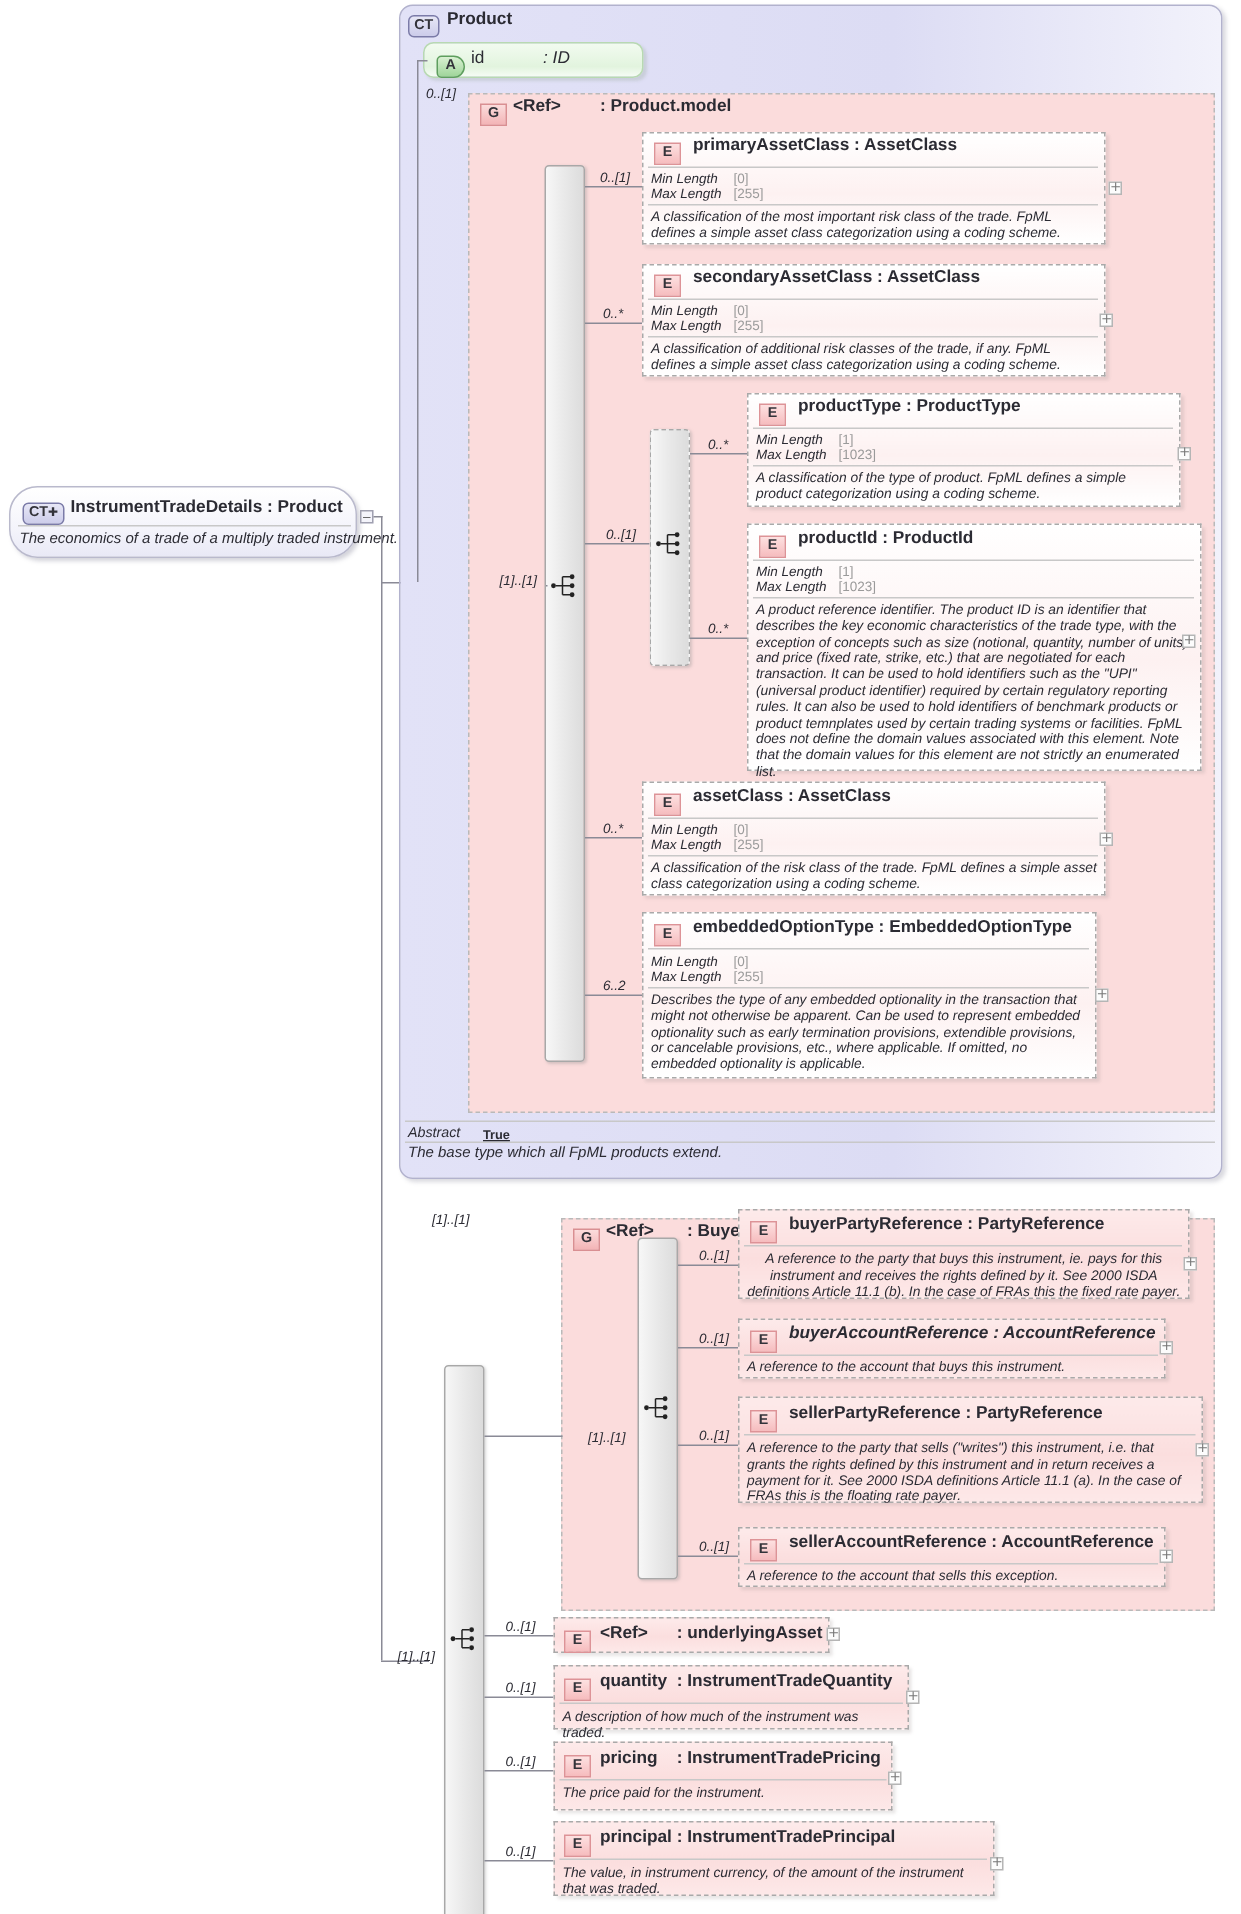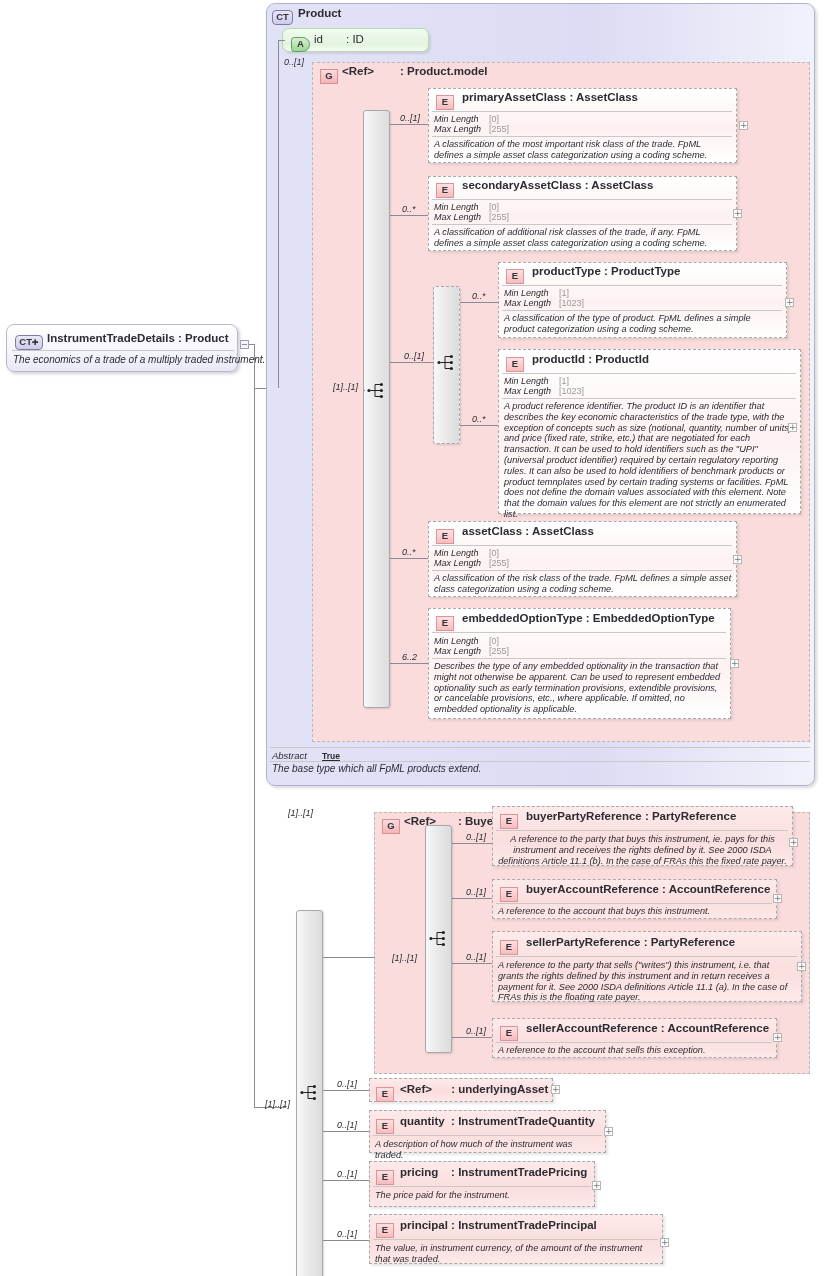--- a/index.html
+++ b/index.html
@@ -4,21 +4,21 @@
 <style>
   html,body{margin:0;padding:0;background:#ffffff;}
   body{width:827px;height:1276px;position:relative;
        font-family:"Liberation Sans","DejaVu Sans",sans-serif;
        -webkit-font-smoothing:antialiased;}
   .abs{position:absolute;box-sizing:border-box;}
 
   
   .ct-box{
     background:linear-gradient(to bottom,#ffffff 0%,#f4f4fb 60%,#e9e9f6 100%);
-    border:1px solid #b9b9cc;border-radius:8px;
+    border:1px solid #b9b9cc;border-radius:19px;
     box-shadow:2px 2px 3px rgba(130,130,150,.35);
   }
   .ct-title{font-size:11.5px;font-weight:bold;color:#2b2b33;white-space:nowrap;}
   .ct-doc{font-size:10px;font-style:italic;color:#2b2b33;white-space:nowrap;}
 
   .badge{
     display:inline-block;text-align:center;font-size:9.5px;font-weight:bold;
     line-height:12px;height:13px;color:#33333a;
   }
   .badge-ct{width:19px;border:1px solid #7b7ba8;border-radius:4px;
@@ -108,21 +108,21 @@
 <div class="abs ct-title" style="left:298px;top:7px;">Product</div>
 
 <div class="abs" style="left:282px;top:28px;width:147px;height:24px;
             background:linear-gradient(to bottom,#f2fbf0,#e2f4de 70%,#f6fcf5);
             border:1px solid #b8d9b2;border-radius:7px;
             box-shadow:2px 2px 2px rgba(140,160,140,.25);"></div>
 <div class="abs" style="left:291px;top:33px;">
   <span class="badge badge-a">A</span>
 </div>
 <div class="abs elem-hdr" style="left:314px;top:33px;font-weight:normal;">id</div>
-<div class="abs elem-hdr" style="left:346px;top:33px;font-weight:normal;">: ID</div>
+<div class="abs elem-hdr" style="left:362px;top:33px;font-weight:normal;font-style:italic;">: ID</div>
 
 <div class="abs line linev" style="left:278px;top:40px;height:348px;"></div>
 <div class="abs line lineh" style="left:278px;top:40px;width:7px;"></div>
 
 <div class="abs card" style="left:284px;top:57px;">0..[1]</div>
 
 <div class="abs panel-group" style="left:312px;top:62px;width:498px;height:680px;"></div>
 
 <div class="abs" style="left:320px;top:65px;">
   <span class="badge badge-g">G</span>
@@ -296,21 +296,21 @@
 <div class="abs rule" style="left:496px;top:830px;width:292px;"></div>
 <div class="abs doc" style="left:498px;top:834px;width:289px;text-align:center;">A reference to the party that buys this instrument, ie. pays for this instrument and receives the rights defined by it. See 2000 ISDA definitions Article 11.1 (b). In the case of FRAs this the fixed rate payer.</div>
 <div class="abs plus" style="left:789px;top:838px;">+</div>
 
 <div class="abs line lineh" style="left:452px;top:898px;width:40px;"></div>
 <div class="abs card" style="left:466px;top:887px;">0..[1]</div>
 <div class="abs elem-box flat" style="left:492px;top:879px;width:285px;height:40px;"></div>
 <div class="abs" style="left:500px;top:883px;">
   <span class="badge badge-e">E</span>
 </div>
-<div class="abs elem-hdr" style="left:526px;top:883px;">buyerAccountReference : AccountReference</div>
+<div class="abs elem-hdr" style="left:526px;top:883px;font-style:italic;">buyerAccountReference : AccountReference</div>
 <div class="abs rule" style="left:496px;top:903px;width:276px;"></div>
 <div class="abs doc" style="left:498px;top:906px;width:274px;">A reference to the account that buys this instrument.</div>
 <div class="abs plus" style="left:773px;top:894px;">+</div>
 
 <div class="abs line lineh" style="left:452px;top:963px;width:40px;"></div>
 <div class="abs card" style="left:466px;top:952px;">0..[1]</div>
 <div class="abs elem-box flat" style="left:492px;top:931px;width:310px;height:71px;"></div>
 <div class="abs" style="left:500px;top:936px;">
   <span class="badge badge-e">E</span>
 </div>

